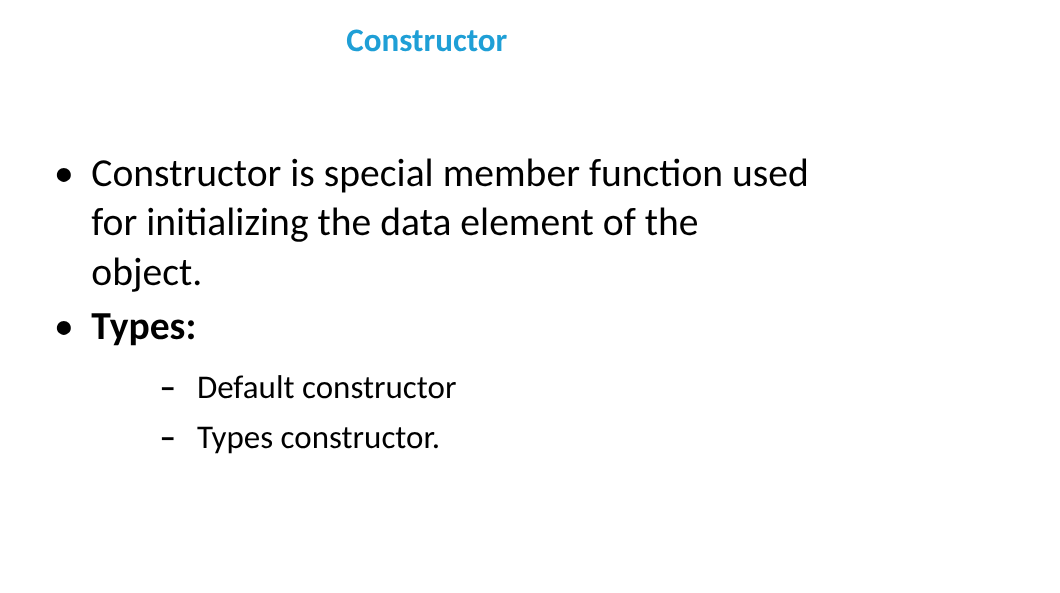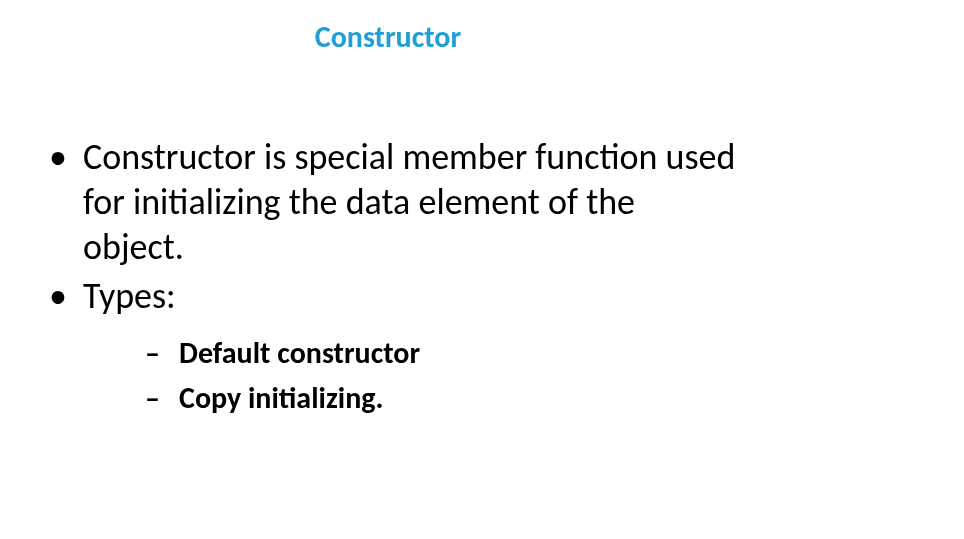--- a/index.html
+++ b/index.html
@@ -47,31 +47,31 @@
     margin-bottom: 4px;
   }
   ul.level1 > li::before {
     content: "•";
     position: absolute;
     left: 22px;
     top: 0;
     font-size: 36px;
     color: #000;
   }
-  .bold { font-weight: 400; }
+  .bold { font-weight: 700; }
   ul.level2 {
     list-style: none;
     margin: 14px 0 0 0;
     padding: 0;
   }
   ul.level2 > li {
     position: relative;
     padding-left: 96px;
     font-size: 30px;
-    font-weight: 700;
+    font-weight: 400;
     line-height: 1.35;
     margin-bottom: 4px;
   }
   ul.level2 > li::before {
     content: "–";
     position: absolute;
     left: 62px;
     top: 0;
     font-size: 30px;
     font-weight: 700;
@@ -90,20 +90,20 @@
       <li>
         <span>Constructor is special member function used for initializing the data element of the object.</span>
       </li>
       <li>
         <span class="bold">Types:</span>
         <ul class="level2">
           <li>
             <span>Default constructor</span>
           </li>
           <li>
-            <span>Copy initializing.</span>
+            <span>Types constructor.</span>
           </li>
         </ul>
       </li>
     </ul>
   </div>
 
 </div>
 
 </body></html>

